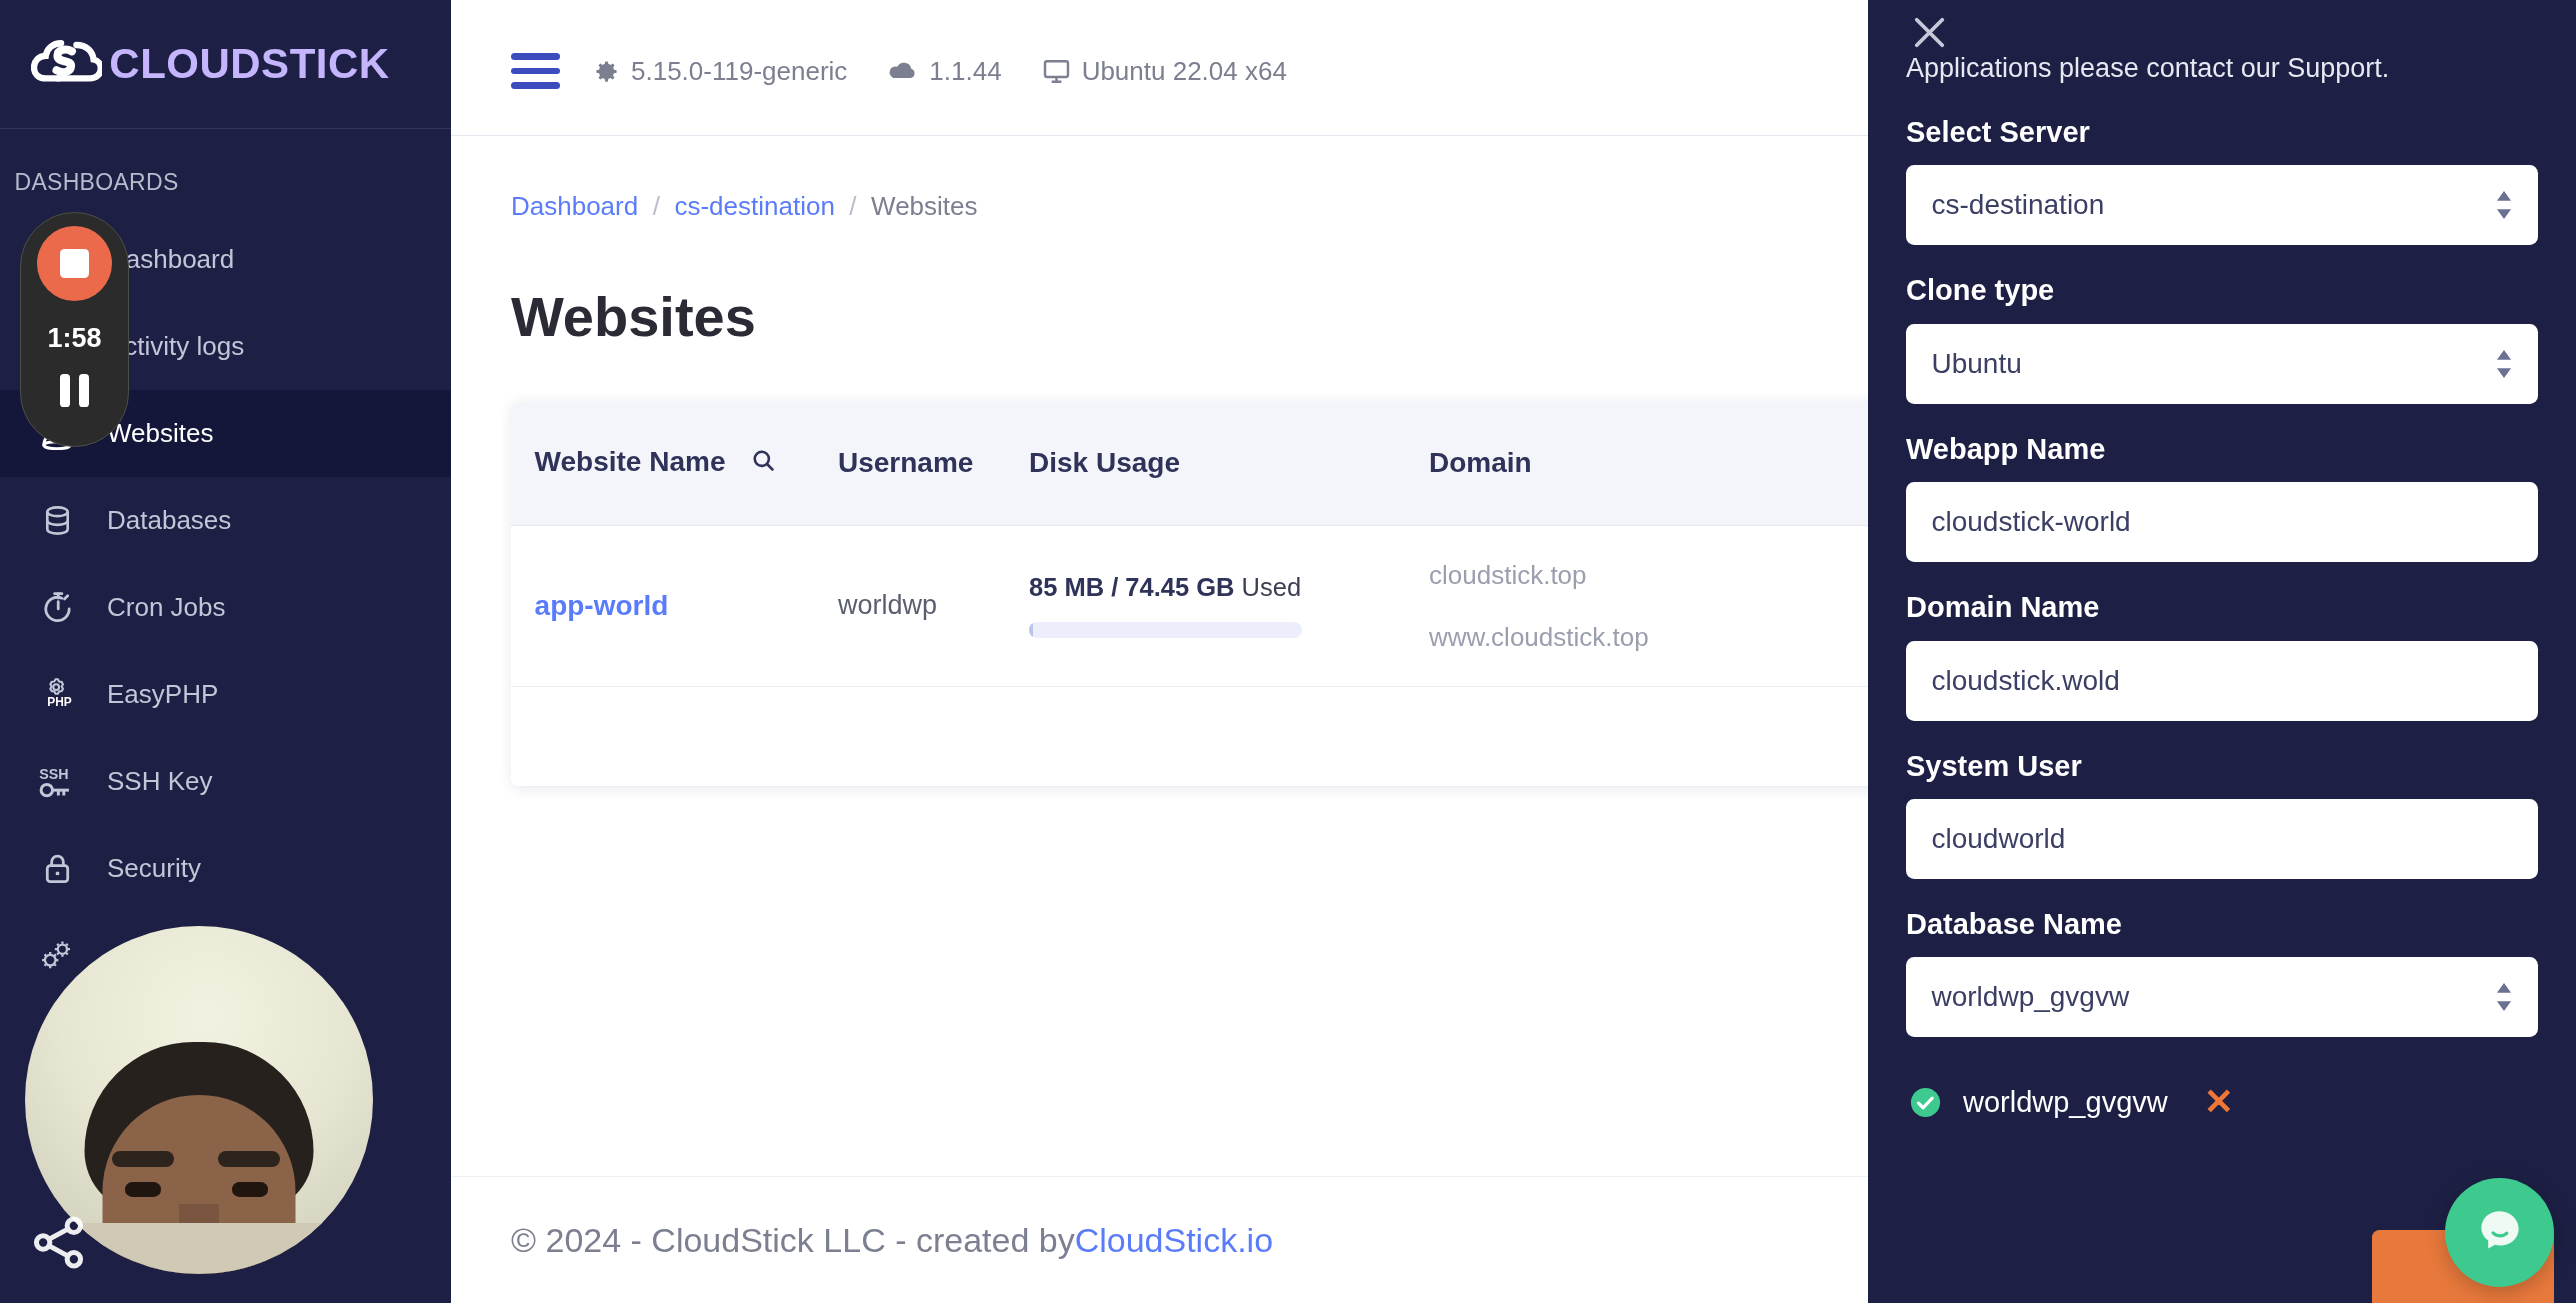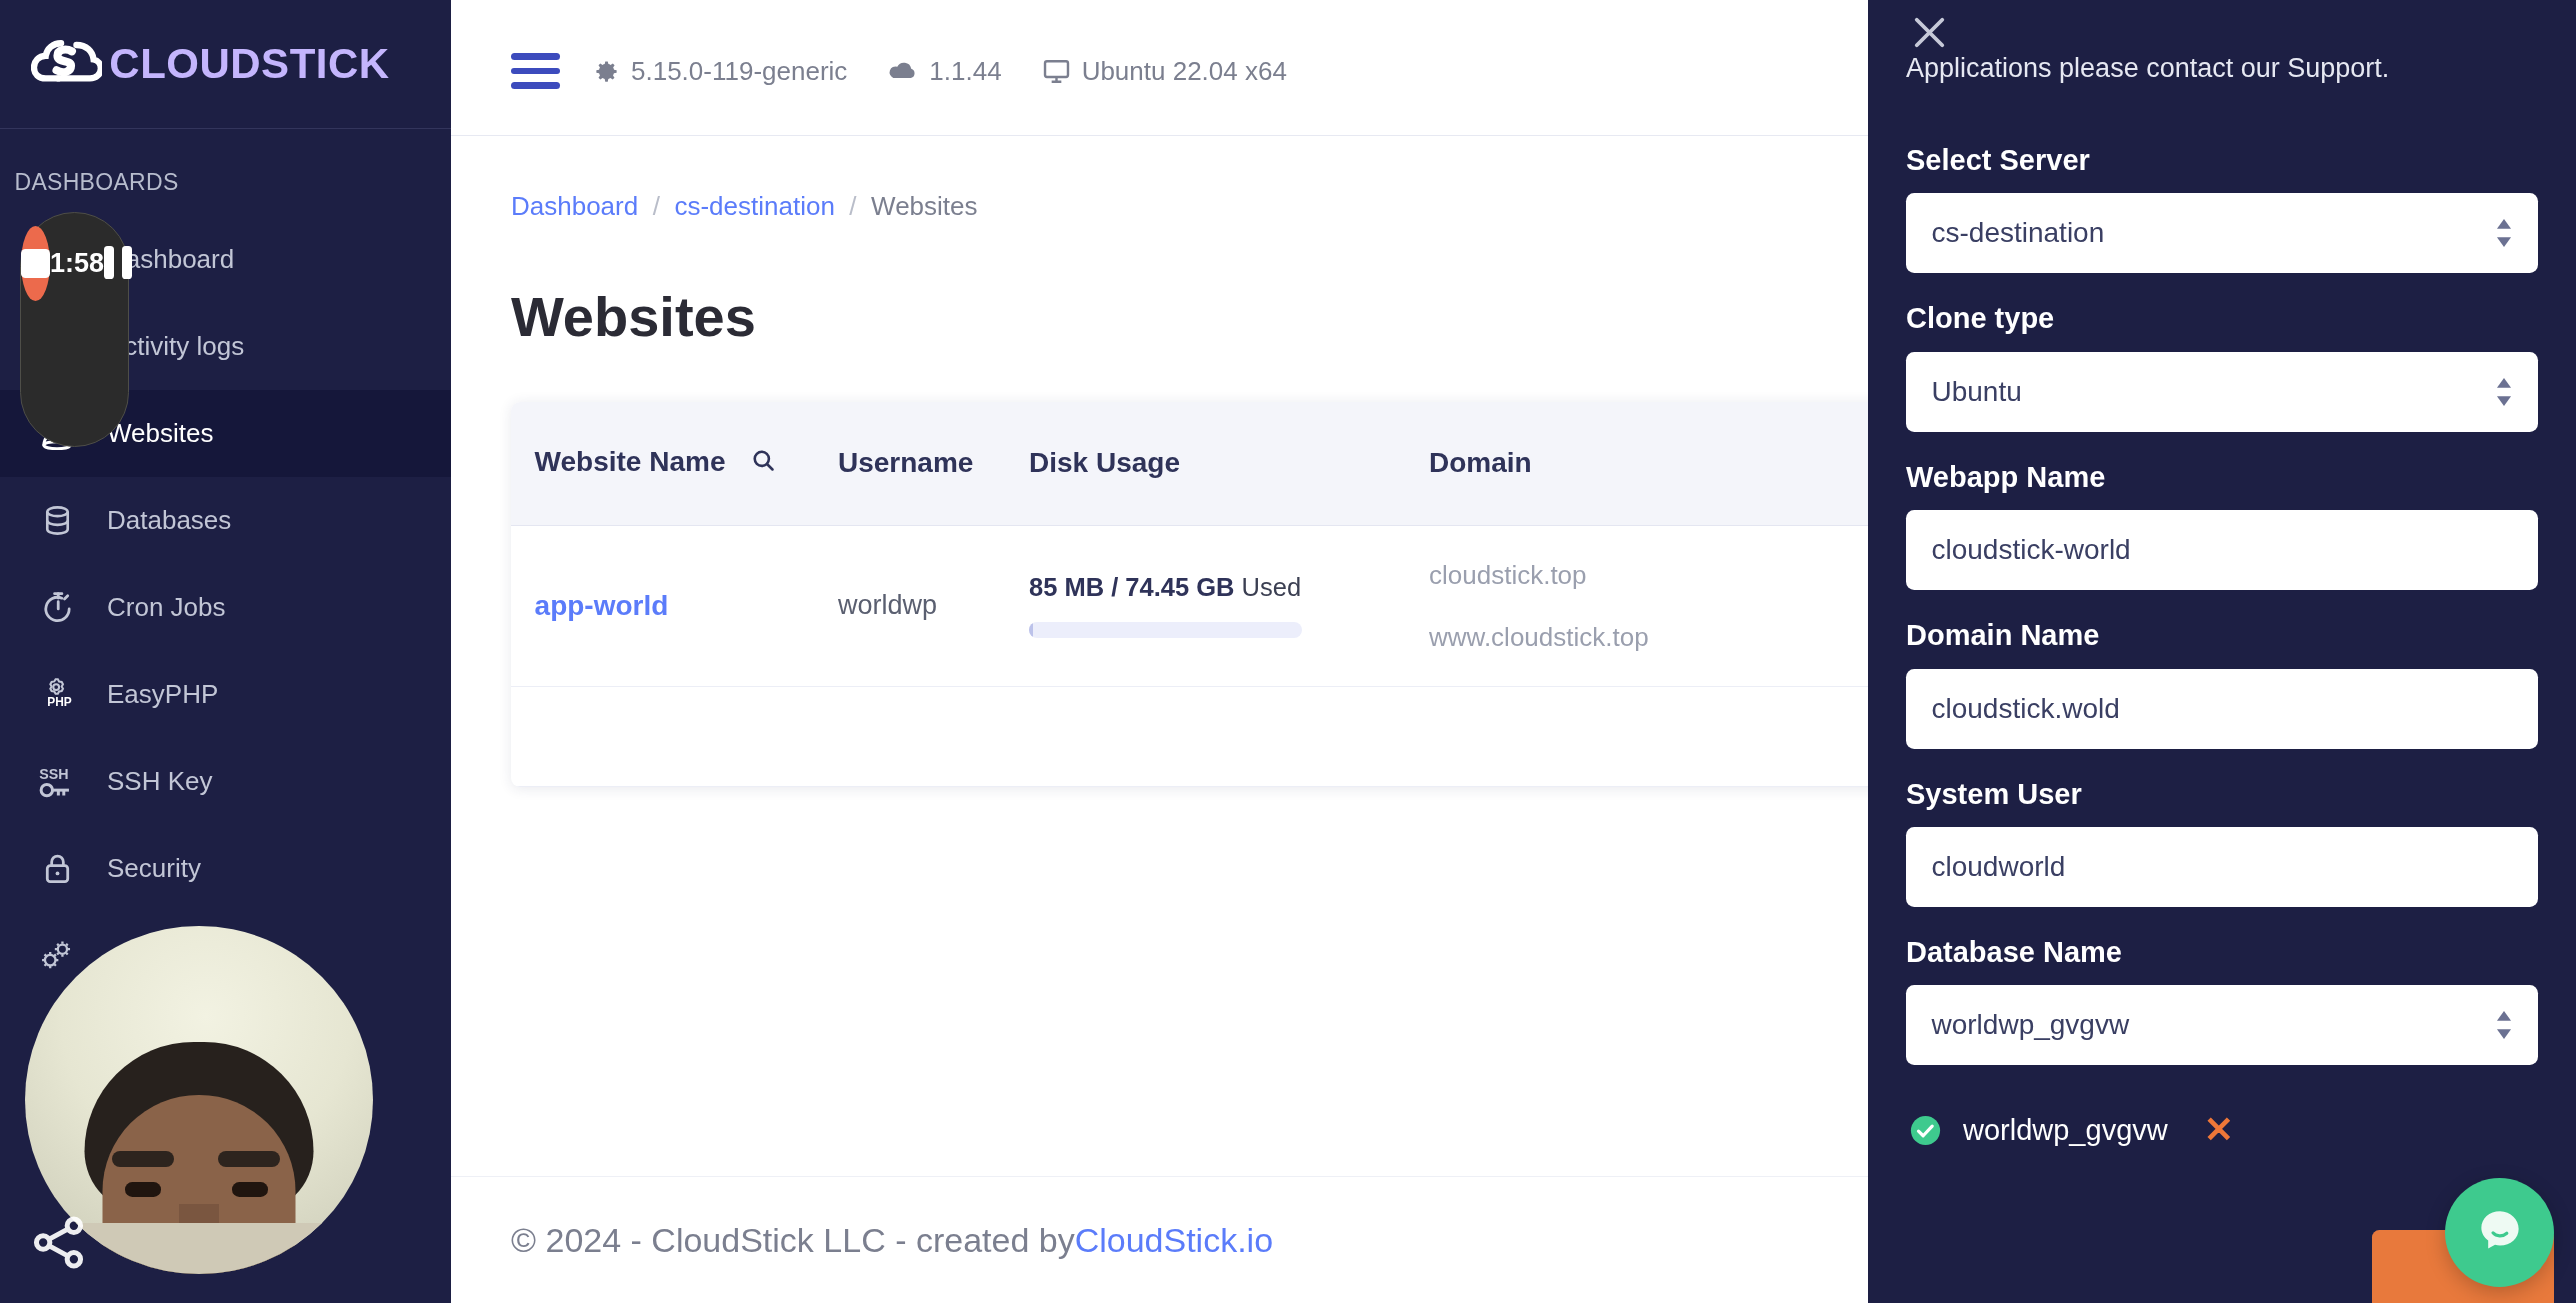--- a/index.html
+++ b/index.html
@@ -161,21 +161,21 @@
     width: 51px; height: 51px; cursor: pointer;
     color: #c6c9d8;
   }
   .panel-intro {
     position: absolute; left: 38px; top: 53px;
     width: 636px;
     color: #e6e8f2; font-size: 27px;
     white-space: nowrap; overflow: hidden;
   }
   .panel-body { position: absolute; left: 0; top: 116px; width: 708px; }
-  .fld { padding: 0 38px; margin-bottom: 29px; margin-top: 28px; }
+  .fld { padding: 0 38px; margin-bottom: 29px; }
   .fld-label {
     color: #ffffff; font-size: 29px; font-weight: 700;
     margin-bottom: 16.4px; display: block;
   }
   .fld-control {
     position: relative;
     height: 80px;
     background: #ffffff;
     border-radius: 8.2px;
     display: flex; align-items: center;
@@ -216,21 +216,21 @@
     width: 182px; height: 82px; background: #e8793c; border-radius: 7.3px;
     z-index: 30;
   }
 
   
   #recorder {
     position: absolute; left: 20px; top: 212px;
     width: 109px; height: 235px;
     background: #2b2b2b; border: 1.8px solid #4e4e48;
     border-radius: 56px; z-index: 50;
-    display: flex; flex-direction: row; 
+    display: flex; flex-direction: column; align-items: center;
     padding-top: 12.7px;
   }
   .rec-stop {
     width: 75px; height: 75px; border-radius: 50%;
     background: #ec6a4c; display: flex; align-items: center; justify-content: center;
     cursor: pointer;
   }
   .rec-stop i { width: 29px; height: 29px; background: #ffffff; border-radius: 4.5px; display: block; }
   .rec-time { color: #ffffff; font-size: 27px; font-weight: 700; margin-top: 22px; }
   .rec-pause { margin-top: 20px; display: flex; gap: 8.2px; cursor: pointer; }

